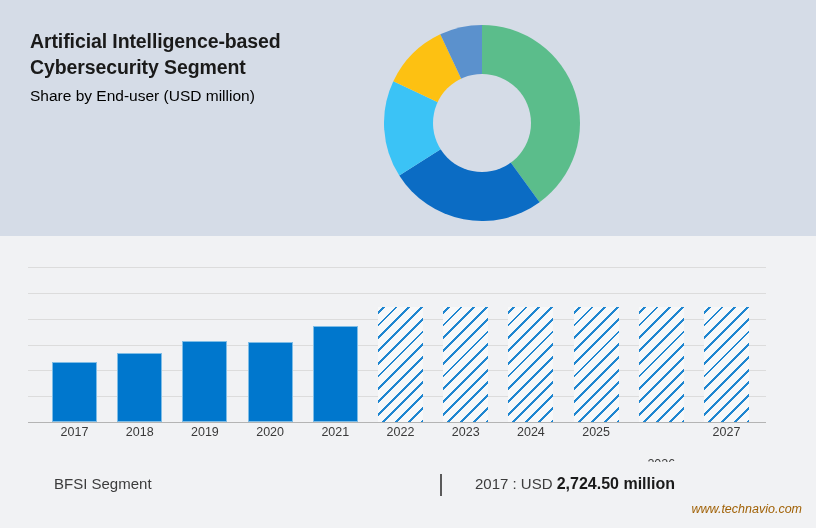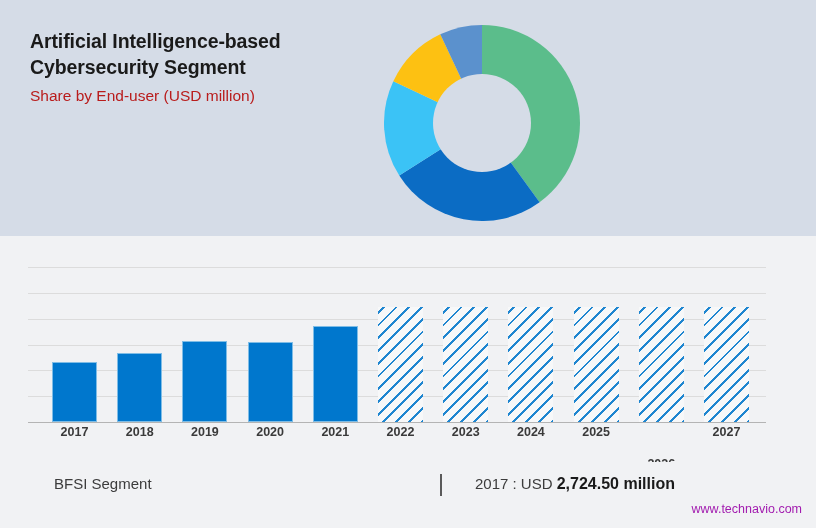--- a/index.html
+++ b/index.html
@@ -40,21 +40,21 @@
     font-size: 19.5px;
     font-weight: bold;
     color: #1a1a1a;
     line-height: 26px;
     letter-spacing: -0.1px;
   }
   .subtitle-line {
     margin-top: 5px;
     font-size: 15.5px;
     font-weight: normal;
-    color: #b91c1c;
+    color: #000000;
     line-height: 21px;
   }
 
   
   .donut-wrap {
     position: absolute;
     left: 384px;
     top: 25px;
     width: 196px;
     height: 196px;
@@ -144,21 +144,20 @@
       rgba(255,255,255,0) 9px
     );
   }
   .x-label {
     position: absolute;
     top: 189px;
     width: 60px;
     text-align: center;
     font-size: 12.5px;
     color: #3a3a3a;
-    font-weight: bold;
   }
 
   
   .footer {
     position: absolute;
     left: 16px;
     top: 462px;
     width: 810px;
     height: 66px;
     background: #f1f2f4;
@@ -189,21 +188,22 @@
   .footer-value .val-strong {
     font-weight: bold;
     color: #1a1a1a;
     font-size: 16px;
   }
   .footer-url {
     position: absolute;
     right: 24px;
     top: 40px;
     font-size: 12.5px;
-    color: #a21caf;
+    color: #a16207;
+    font-style: italic;
   }
 </style>
 </head>
 <body>
 
 <div id="infographic">
 
   <div class="header-band">
 
     <div class="title-block">

